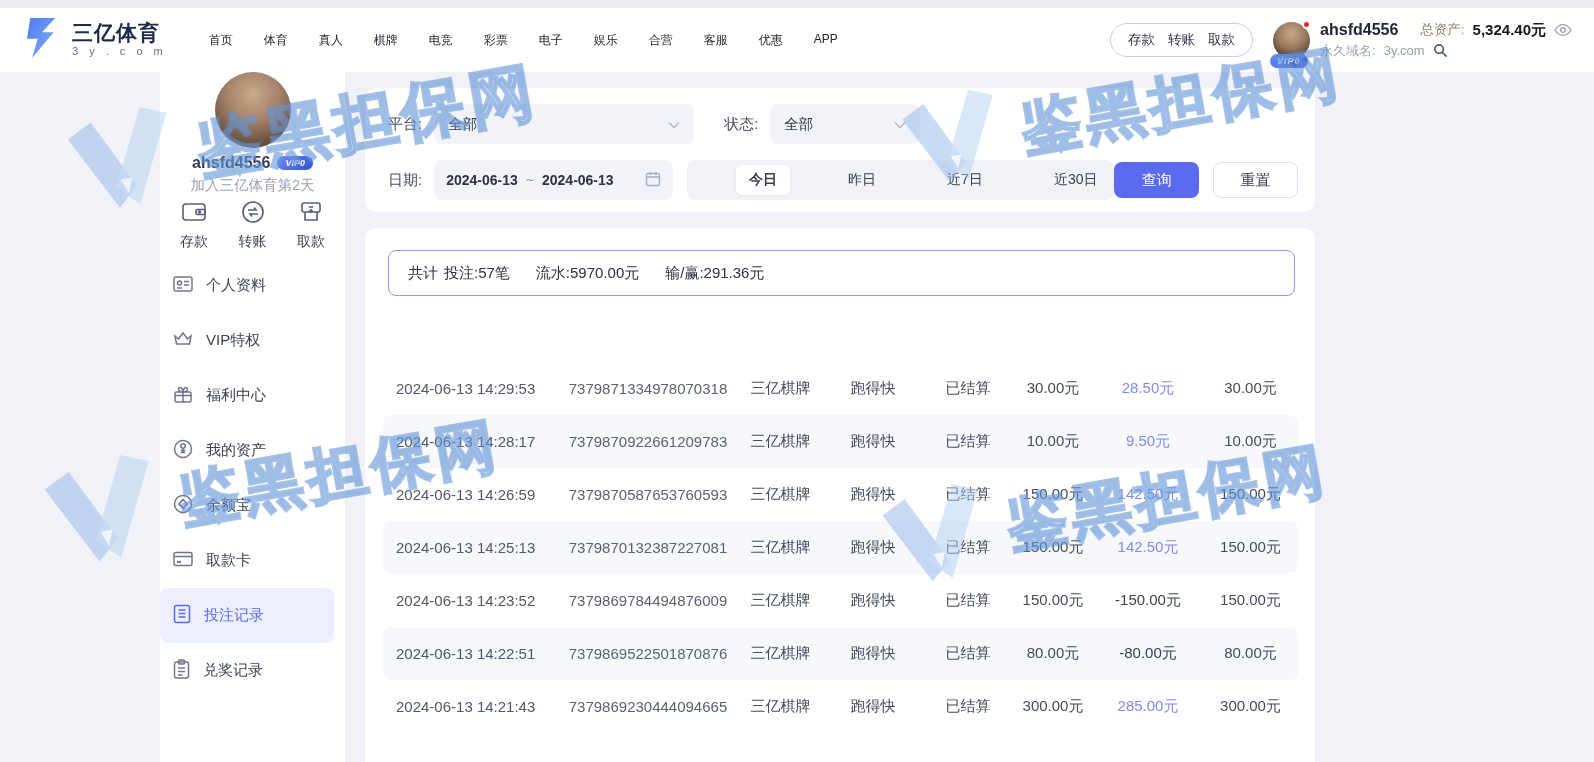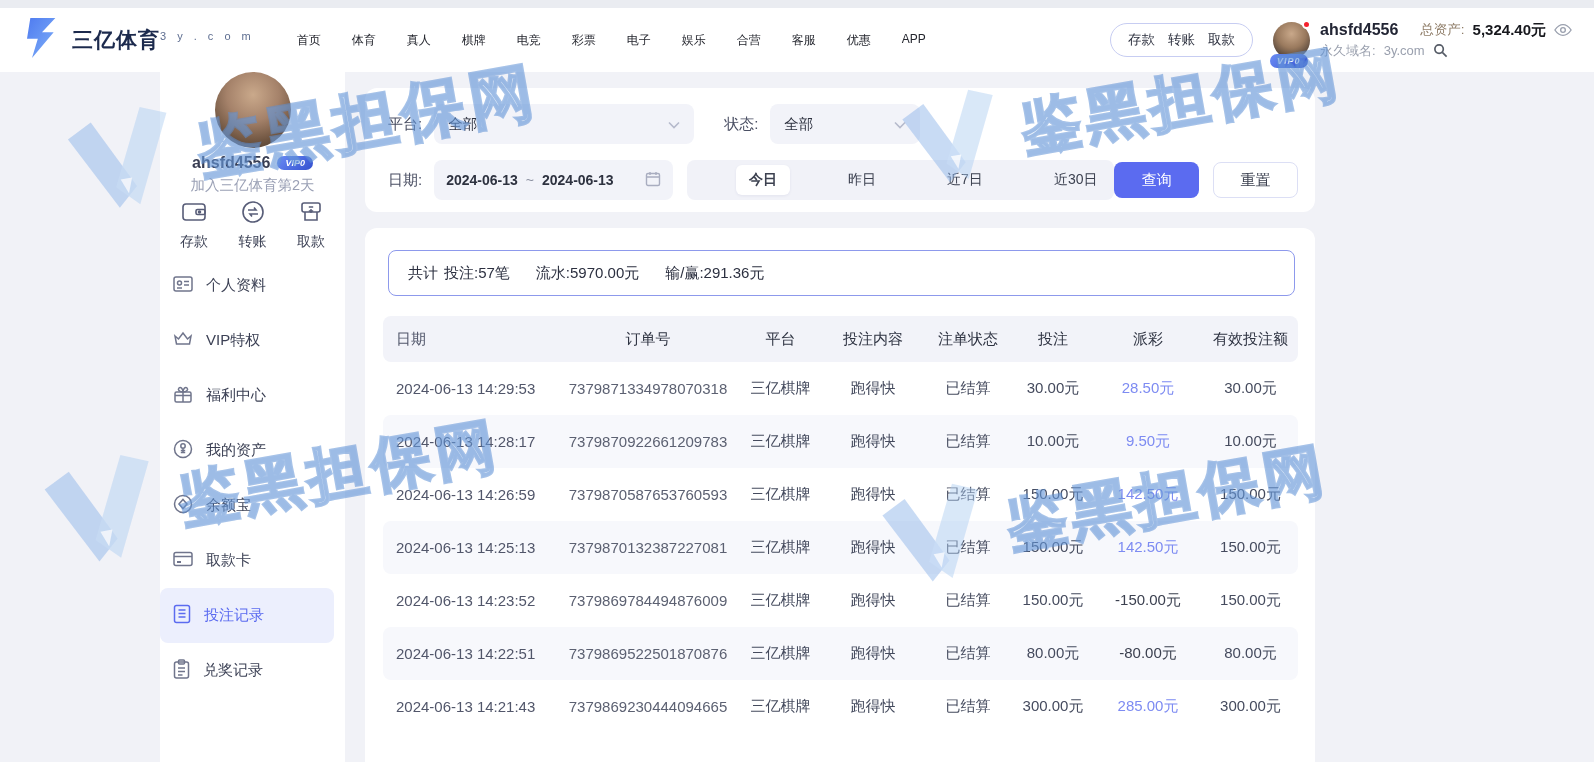--- a/index.html
+++ b/index.html
@@ -7,21 +7,21 @@
   body {
     font-family:"Liberation Sans","DejaVu Sans",sans-serif;
     background:#f1f2f7; position:relative; color:#333;
   }
 
   
   .top-strip { position:absolute; left:0; top:0; width:1594px; height:8px; background:#eaecf1; }
   .header { position:absolute; left:0; top:8px; width:1594px; height:64px; background:#ffffff;
             display:flex; align-items:center; padding:0 22px; z-index:5; }
   .logo { display:flex; align-items:center; gap:10px; }
-  .logo-text-block { display:flex; flex-direction:row; line-height:1.05; }
+  .logo-text-block { display:flex; flex-direction:column; line-height:1.05; }
   .logo-title { font-size:21px; font-weight:800; color:#1c2a4d; letter-spacing:1px; }
   .logo-domain { font-size:11px; color:#5d6d90; letter-spacing:4px; margin-top:2px; }
   .nav { display:flex; gap:31px; margin-left:42px; }
   .nav-item { font-size:12px; color:#24262e; cursor:pointer; white-space:nowrap; }
   .header-right { margin-left:auto; display:flex; align-items:center; }
   .wallet-pill { display:flex; gap:13px; align-items:center; border:1px solid #c7cdf2;
                  border-radius:17px; padding:7px 17px; font-size:13.5px; color:#2e3240; }
   .wallet-pill span { cursor:pointer; }
   .avatar-wrap { position:relative; margin-left:20px; width:37px; height:37px; }
   .avatar-sm { width:37px; height:37px; border-radius:50%;
@@ -361,30 +361,20 @@
 </div>
 
 <div class="table-card">
   <div class="summary-box">
     <span class="s-prefix">共计</span>
     <span>投注:57笔</span>
     <span>流水:5970.00元</span>
     <span>输/赢:291.36元</span>
   </div>
 
-  <div class="thead tgrid">
-    <div>日期</div>
-    <div>订单号</div>
-    <div>平台</div>
-    <div>投注内容</div>
-    <div>注单状态</div>
-    <div>投注</div>
-    <div>派彩</div>
-    <div>有效投注额</div>
-  </div>
 
   <div class="tbody">
     <div class="trow tgrid">
       <div>2024-06-13 14:29:53</div>
       <div class="cell-order">7379871334978070318</div>
       <div>三亿棋牌</div>
       <div>跑得快</div>
       <div>已结算</div>
       <div>30.00元</div>
       <div class="payout-cell pos">28.50元</div>

